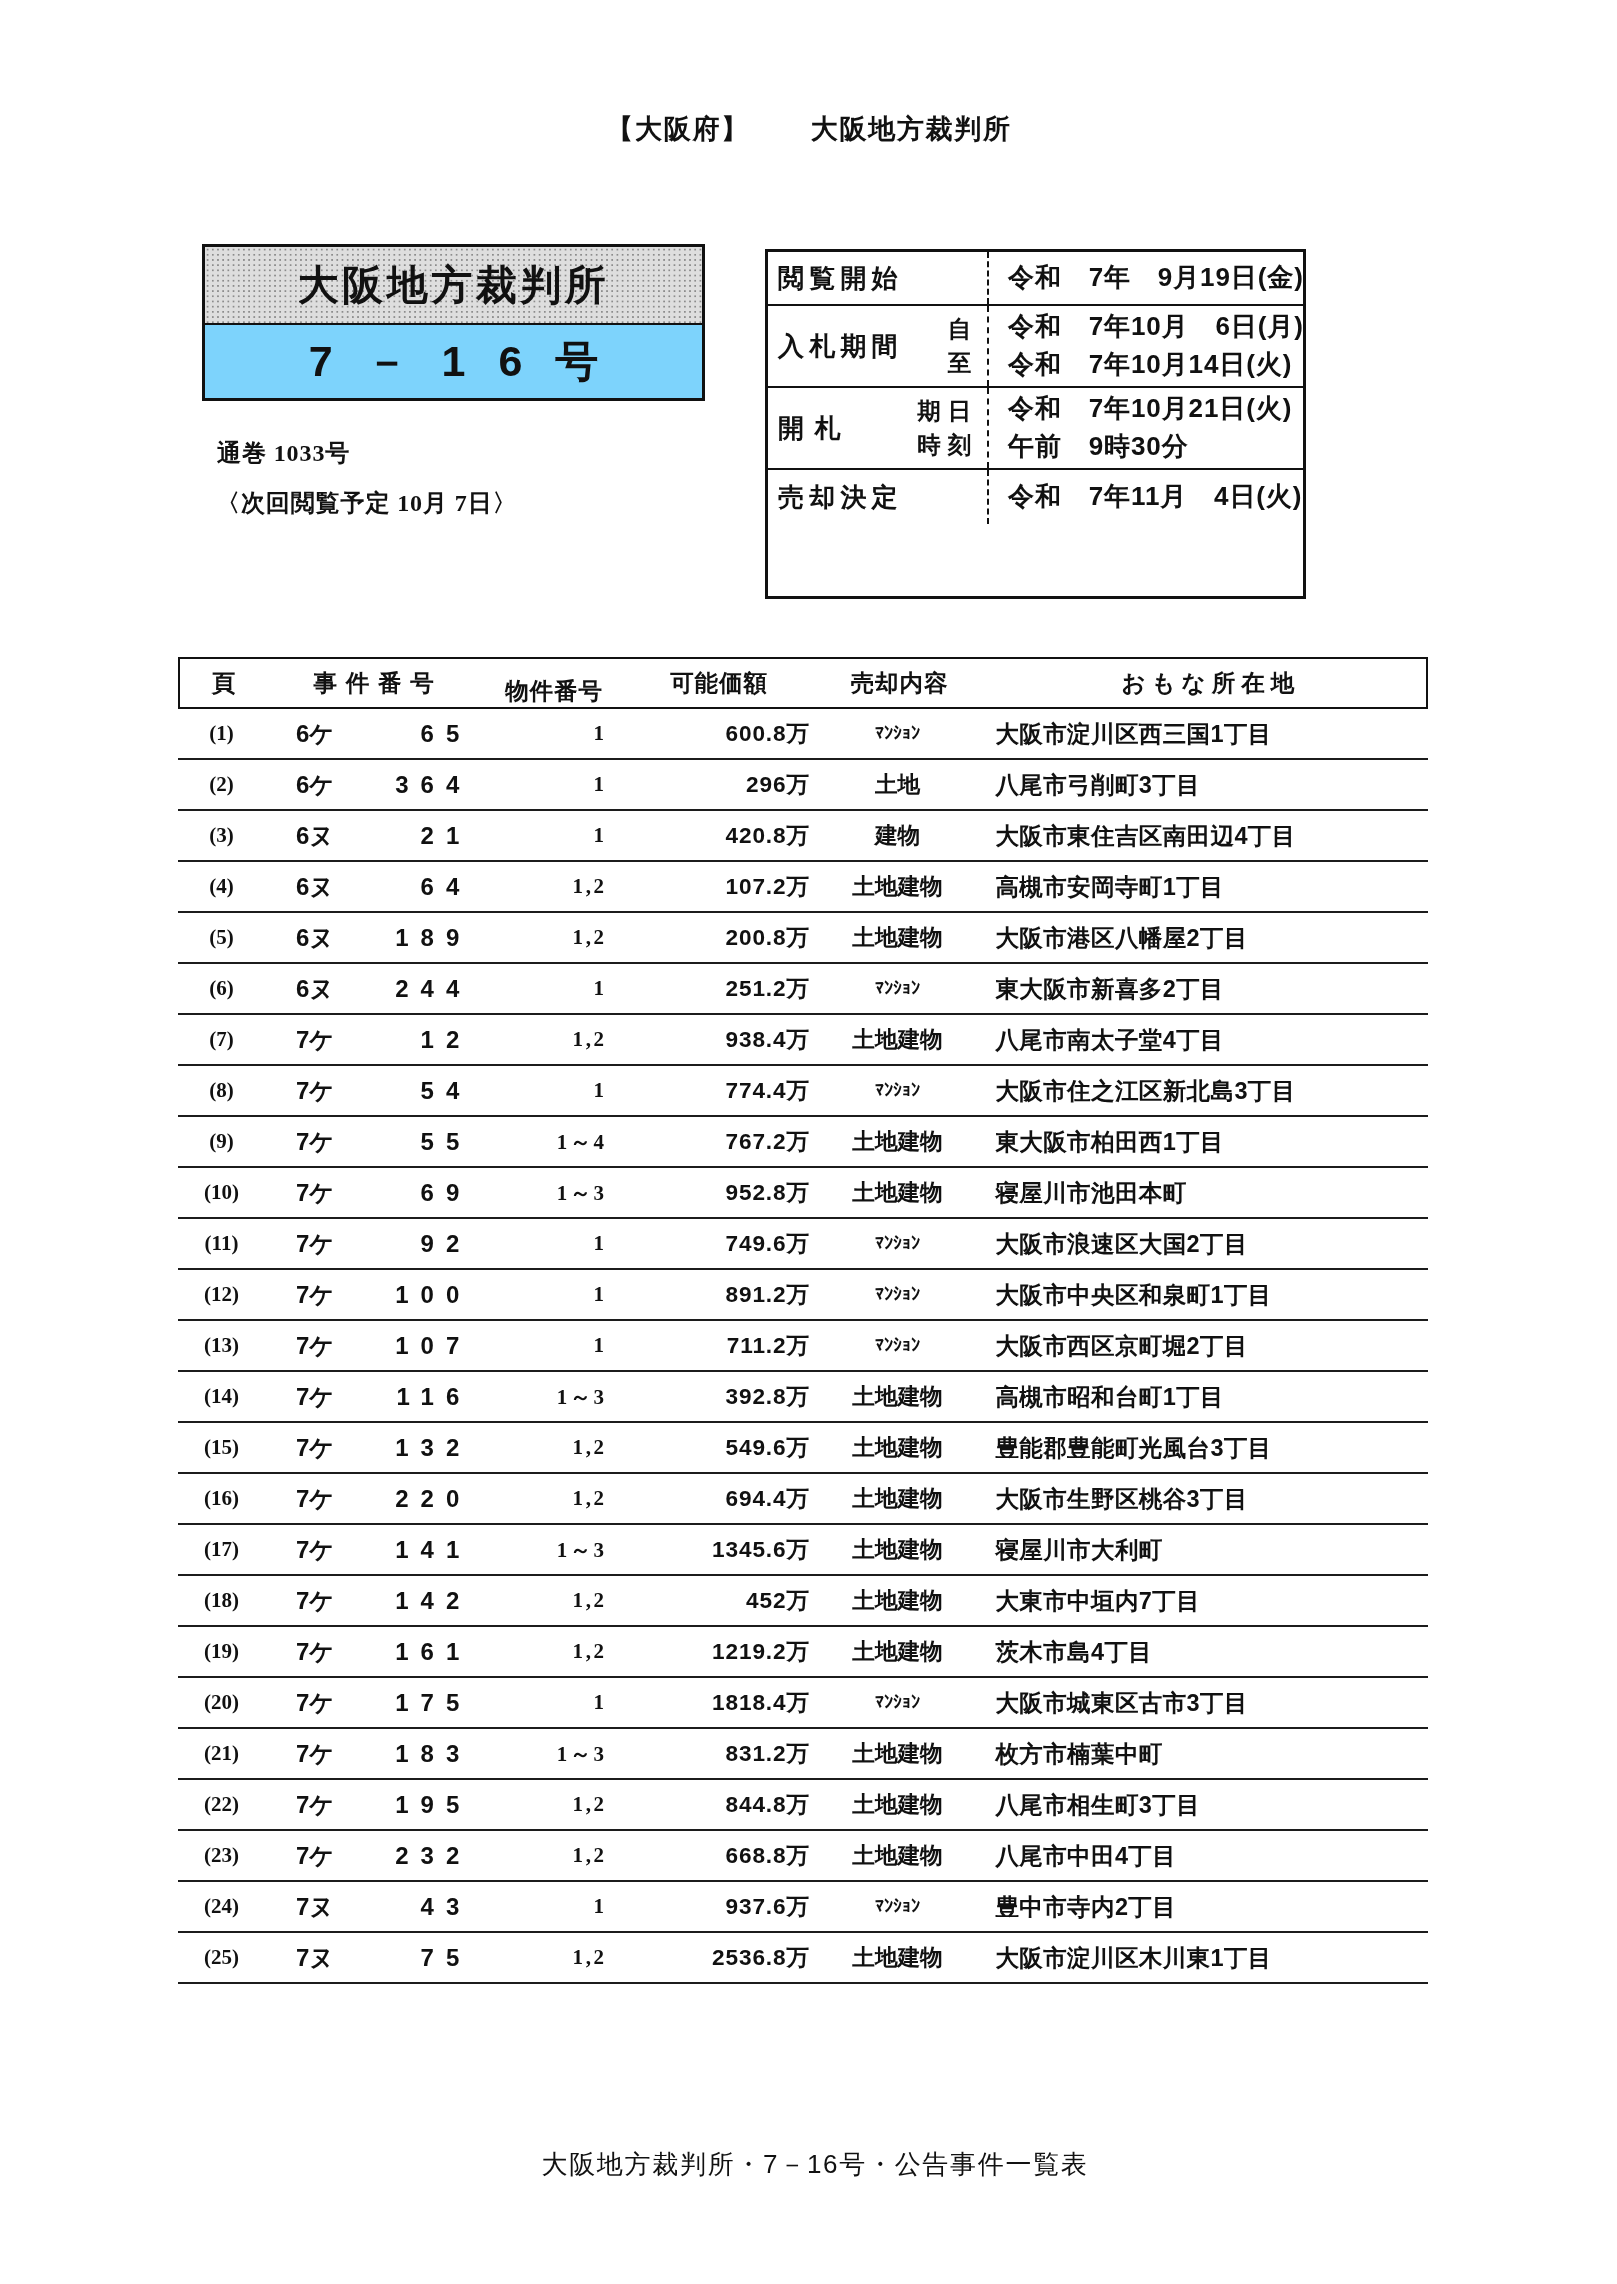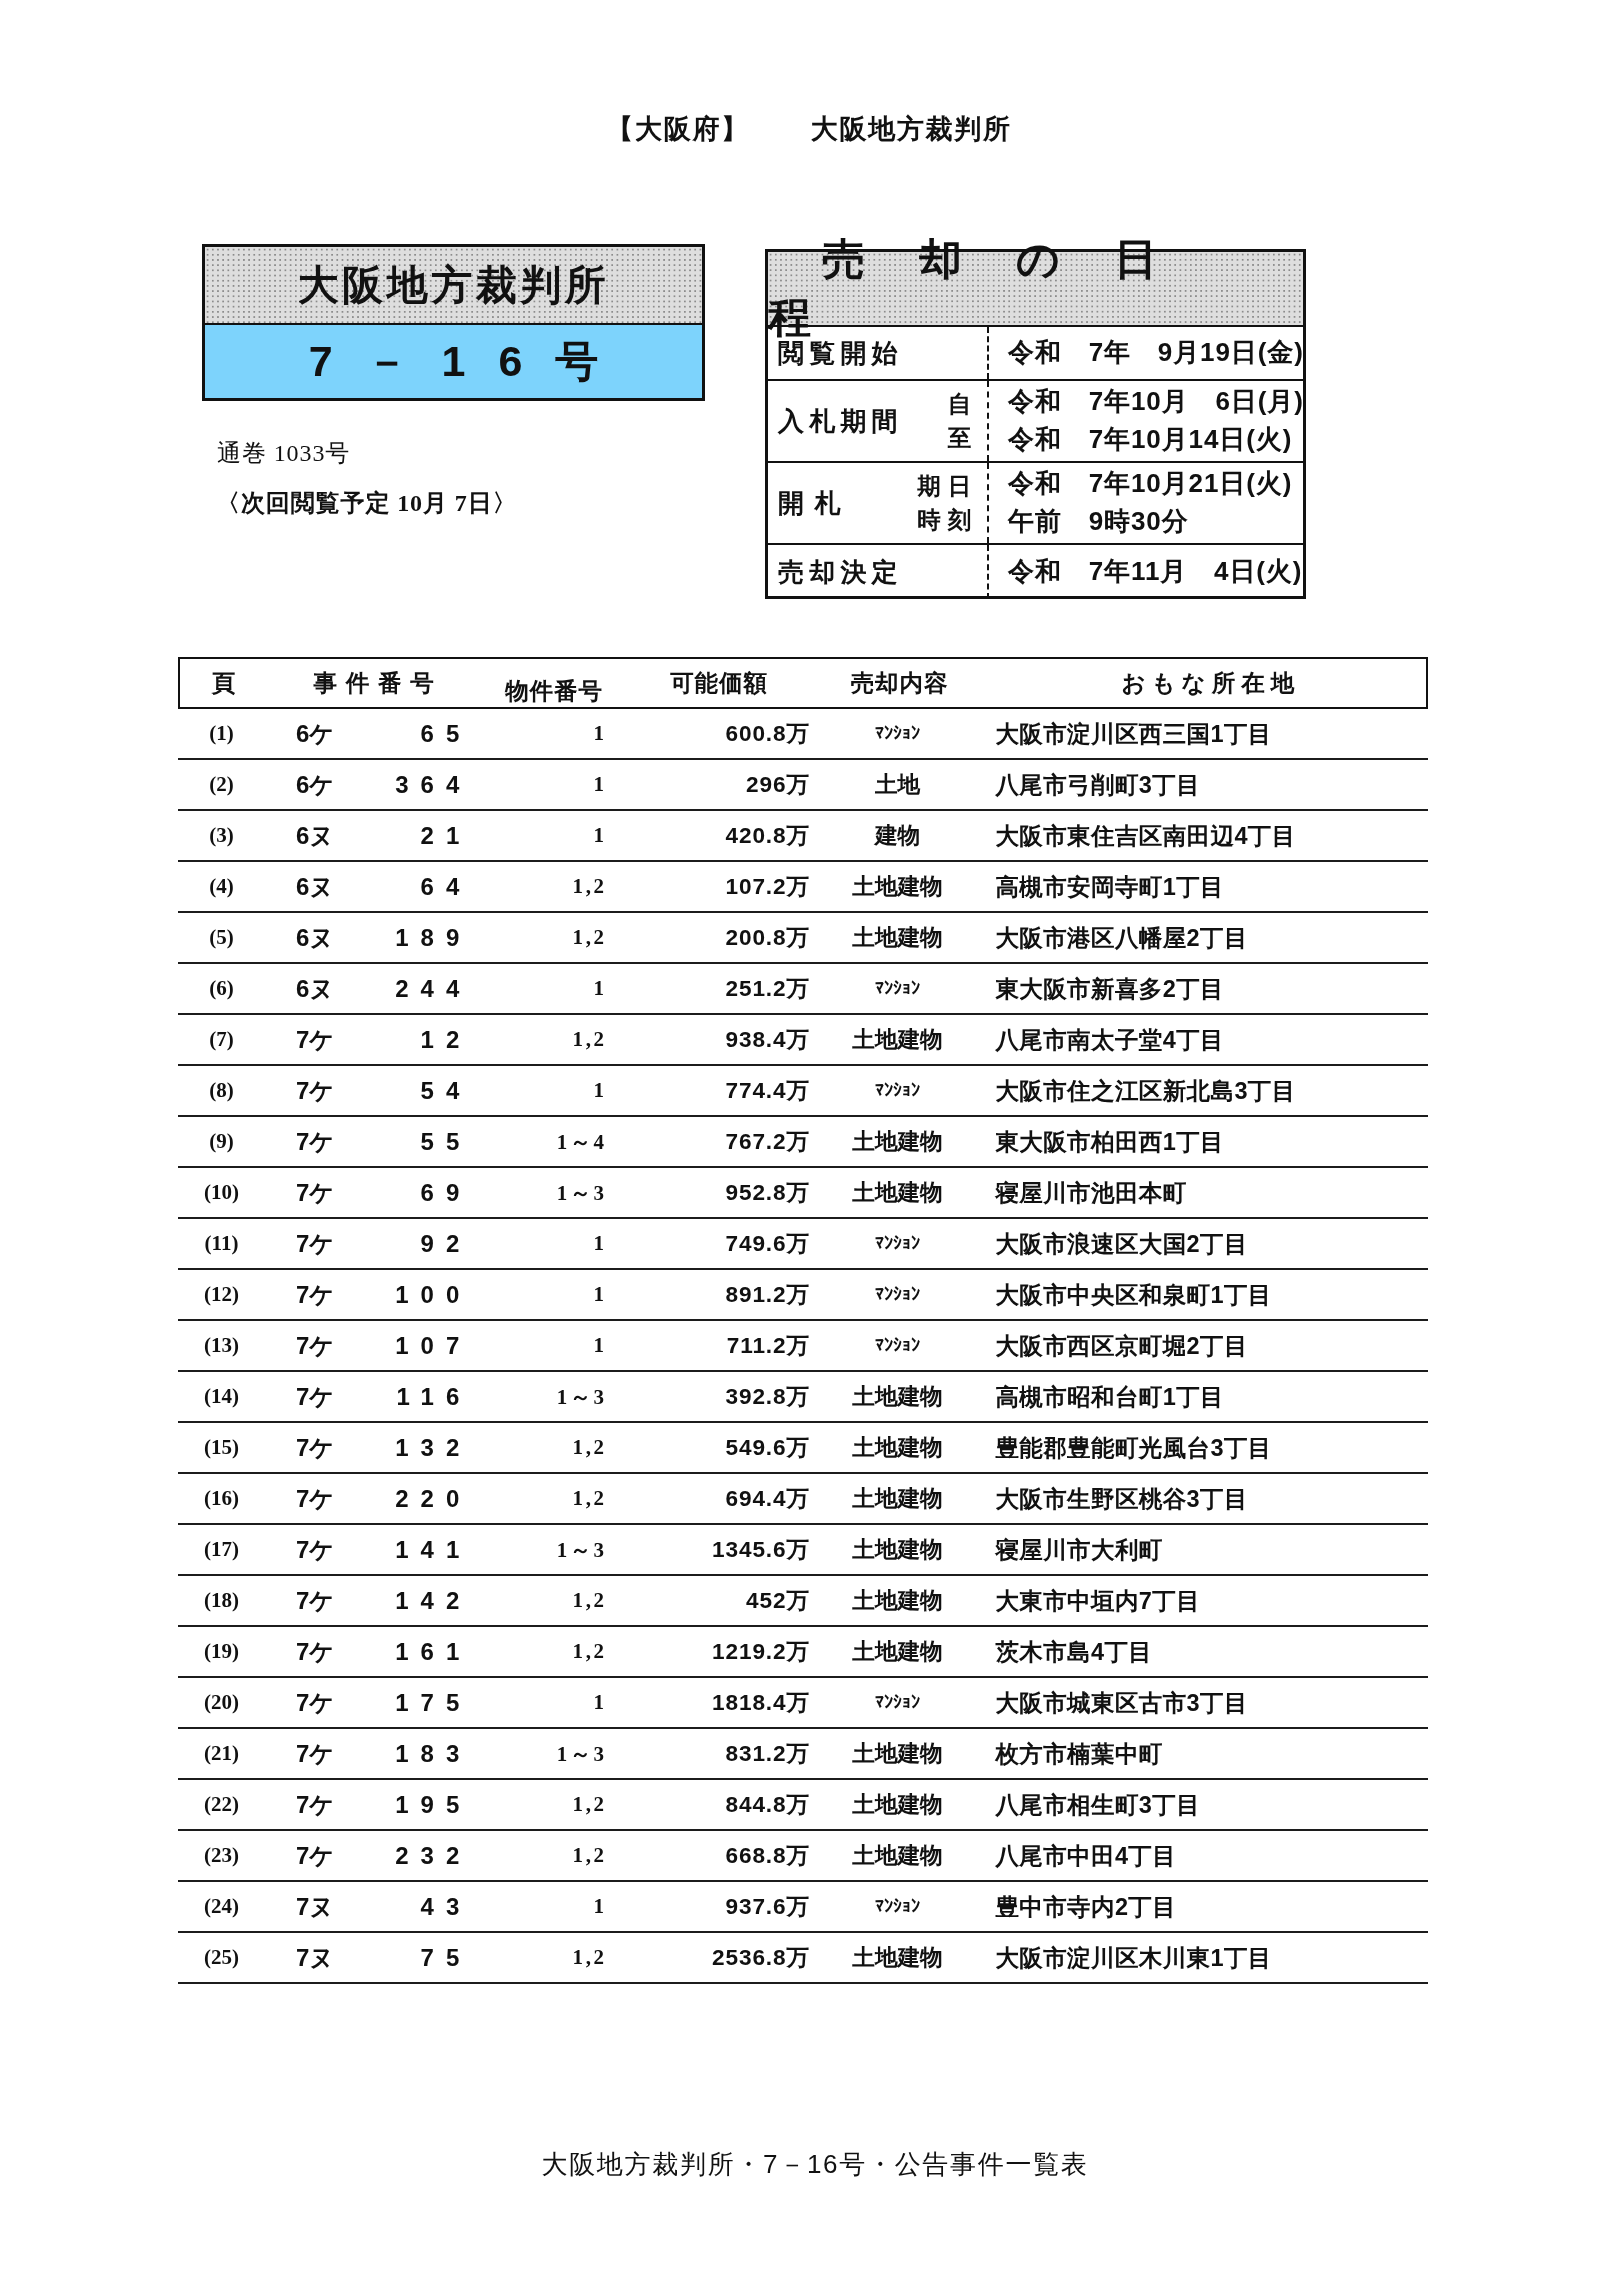--- a/index.html
+++ b/index.html
@@ -35,21 +35,21 @@
     flex:1.05;display:flex;align-items:center;justify-content:center;
     font-size:41px;font-weight:800;letter-spacing:3.5px;
     border-bottom:2.6px solid #111;
   }
   .title-box .issue{
     flex:1;display:flex;align-items:center;justify-content:center;
     font-size:43px;font-weight:800;letter-spacing:33px;text-indent:33px;
     background:#7dd3fc;
   }
 
-  .volume{top:437px;left:217px;font-size:24px;font-weight:400;letter-spacing:0.9px;
+  .volume{top:437px;left:217px;font-size:24px;font-weight:700;letter-spacing:0.9px;
     font-family:"Liberation Serif","DejaVu Serif",serif;text-align:center;}
   .next-view{top:487px;left:216px;font-size:24px;font-weight:600;letter-spacing:0.9px;
     font-family:"Liberation Serif","DejaVu Serif",serif;}
 
   
   .schedule-box{
     top:249px;left:765px;width:541px;height:350px;
     border:3.5px solid #111;box-sizing:border-box;
     display:flex;flex-direction:column;
   }
@@ -131,21 +131,20 @@
 
 <div class="abs title-box">
   <div class="court halftone">大阪地方裁判所</div>
   <div class="issue">7－16号</div>
 </div>
 
 <div class="abs volume">通巻 1033号</div>
 <div class="abs next-view">〈次回閲覧予定 10月 7日〉</div>
 
 <div class="abs schedule-box">
-  <div class="schedule-title halftone">売却の日程</div>
   <div id="schedule-rows">
   <div class="schedule-row single">
     <div class="schedule-label">
       <div class="main">閲覧開始</div>
 
     </div>
     <div class="schedule-value"><div>令和　7年　9月19日(金)</div></div>
   </div>
 
   <div class="schedule-row double">

